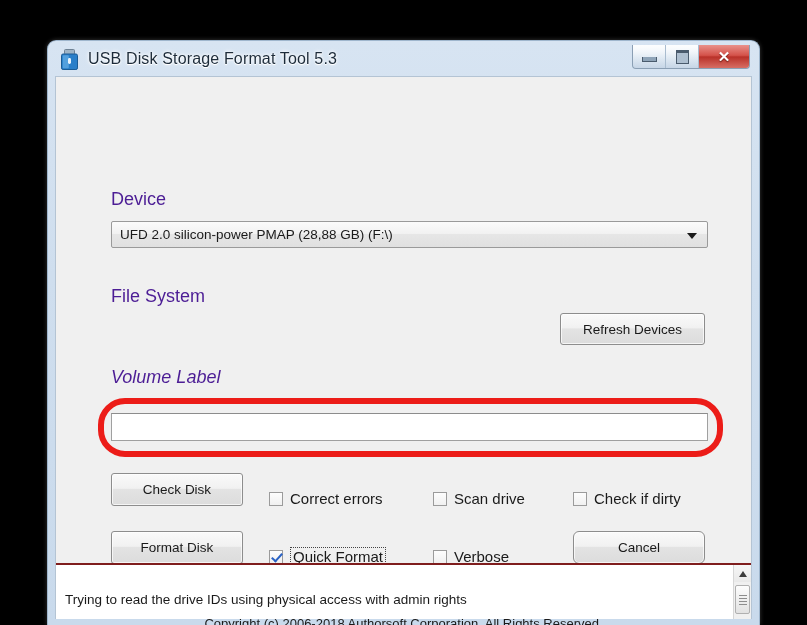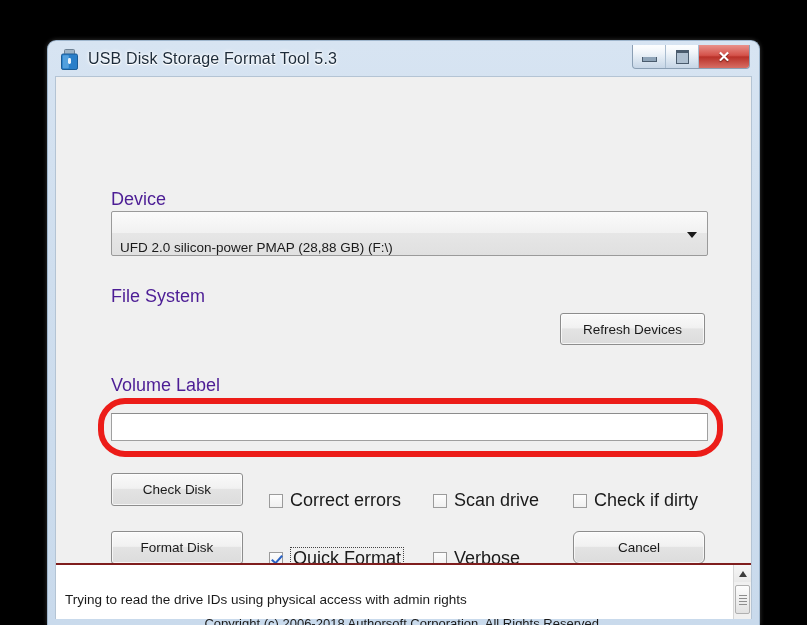--- a/index.html
+++ b/index.html
@@ -123,21 +123,21 @@
 
   .field-label {
     font-size: 18px;
     color: #4c1d95;
     margin: 0;
     padding: 0;
     position: absolute;
   }
   #device-label  { left: 55px; top: 112px; }
   #fs-label      { left: 55px; top: 209px; }
-  #vol-label     { left: 55px; top: 298px; }
+  #vol-label     { left: 55px; top: 290px; font-style: italic; }
 
   
   .combo {
     position: absolute;
     box-sizing: border-box;
     background: linear-gradient(180deg, #fbfbfb 0%, #f1f1f1 48%, #e6e6e6 50%, #e0e0e0 100%);
     border: 1px solid #9a9a9a;
     border-radius: 2px;
     display: flex;
     align-items: center;
@@ -149,21 +149,21 @@
   .combo .combo-arrow {
     position: absolute;
     right: 10px;
     top: 50%;
     margin-top: -2px;
     width: 0; height: 0;
     border-left: 5px solid transparent;
     border-right: 5px solid transparent;
     border-top: 6px solid #1a1a1a;
   }
-  #device-combo { left: 55px; top: 134px; width: 597px; height: 45px; align-items: flex-end; }
+  #device-combo { left: 55px; top: 144px; width: 597px; height: 27px; }
   #fs-combo     { left: 55px; top: 239px; width: 418px; height: 27px; }
 
   
   .btn {
     position: absolute;
     box-sizing: border-box;
     background: linear-gradient(180deg, #fafafa 0%, #f1f1f1 46%, #e3e3e3 50%, #dcdcdc 100%);
     border: 1px solid #8d8d8d;
     border-radius: 3px;
     font-size: 13.5px;
@@ -205,21 +205,21 @@
     border: 6px solid #ec1c18;
     border-radius: 27px;
     pointer-events: none;
   }
 
   
   .cb-item {
     position: absolute;
     display: flex;
     align-items: center;
-    font-size: 18px;
+    font-size: 15px;
     color: #1a1a1a;
     cursor: default;
     white-space: nowrap;
   }
   .cb-box {
     width: 14px; height: 14px;
     box-sizing: border-box;
     border: 1px solid #9b9b9b;
     background: linear-gradient(180deg, #fdfdfd 0%, #f0f0f0 100%);
     margin-right: 7px;

